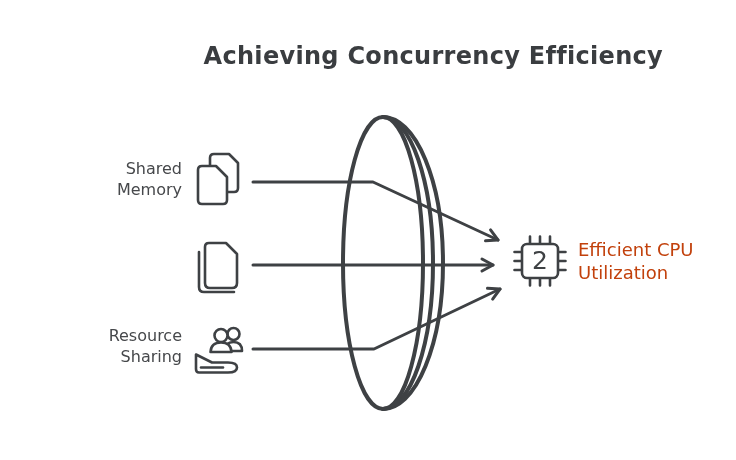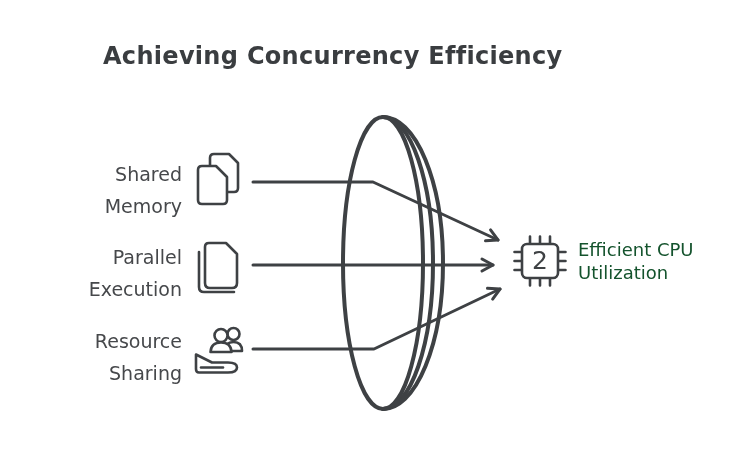--- a/index.html
+++ b/index.html
@@ -1,34 +1,34 @@
 <!DOCTYPE html>
 <html><head>
 <meta charset="utf-8">
 <style>
   html,body{margin:0;padding:0;background:#ffffff;}
   .canvas{
     position:relative;width:736px;height:460px;background:#ffffff;
     font-family:"DejaVu Sans", sans-serif;overflow:hidden;color:#46484b;
   }
   .page-title{
-    position:absolute;top:42px;left:103px;width:560px;text-align:left;
+    position:absolute;top:42px;left:103px;width:560px;text-align:right;
     font-size:24px;font-weight:700;letter-spacing:.3px;color:#3a3d40;white-space:nowrap;
   }
   .drawing{position:absolute;left:0;top:0;width:736px;height:460px;}
   .input-label{
     position:absolute;left:86px;width:96px;text-align:right;
-    font-size:19px;line-height:32px;color:#46484b;
+    font-size:16px;line-height:21px;color:#46484b;
   }
   .input-label.n1{top:158px;}
   .input-label.n2{top:241px;}
   .input-label.n3{top:325px;text-align:right;}
   .output-label{
     position:absolute;left:578px;top:238px;width:150px;text-align:left;
-    font-size:18px;line-height:23px;color:#14532d;
+    font-size:18px;line-height:23px;color:#c2410c;
   }
   .chip-value{
     position:absolute;left:522px;top:243px;width:36px;height:35px;
     display:flex;align-items:center;justify-content:center;
     font-size:25px;color:#3e4144;
   }
 </style>
 </head>
 <body>
 
@@ -77,20 +77,19 @@
     <g stroke="#3e4144" stroke-width="2.6" fill="none" stroke-linecap="round">
       <path d="M530,236.5 L530,244 M540,236.5 L540,244 M550,236.5 L550,244"></path>
       <path d="M530,278 L530,285.5 M540,278 L540,285.5 M550,278 L550,285.5"></path>
       <path d="M514.5,252 L522,252 M514.5,261 L522,261 M514.5,270 L522,270"></path>
       <path d="M558,252 L565.5,252 M558,261 L565.5,261 M558,270 L565.5,270"></path>
       <rect x="522" y="244" width="36" height="34" rx="5" fill="#ffffff"></rect>
     </g>
   </svg>
 
   <div class="input-label n1">Shared Memory</div>
-  <div class="input-label n2">Parallel Execution</div>
   <div class="input-label n3">Resource Sharing</div>
 
   <div class="chip-value">2</div>
 
   <div class="output-label">Efficient CPU Utilization</div>
 
 </div>
 
 </body></html>

